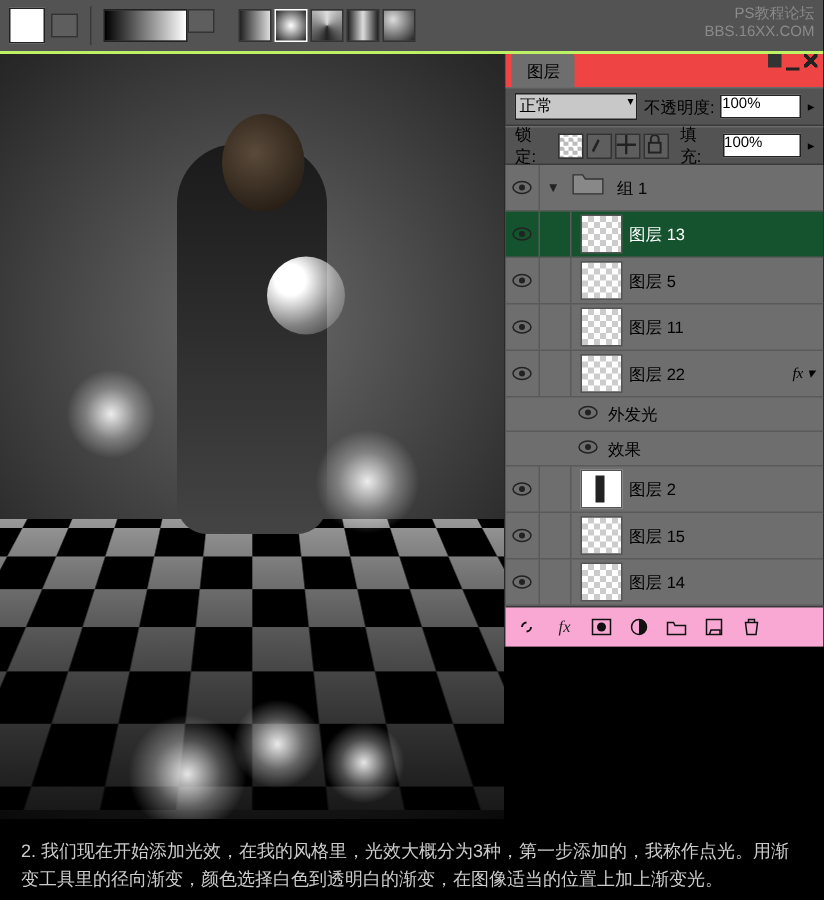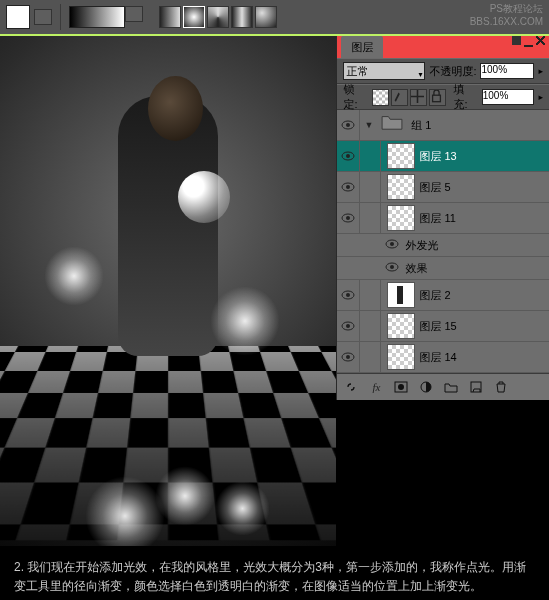--- a/index.html
+++ b/index.html
@@ -30,42 +30,42 @@
   .g2{width:70px;height:70px;left:210px;top:250px;}
   .g3{width:80px;height:80px;left:85px;top:440px;}
   .g4{width:60px;height:60px;left:155px;top:430px;}
   .g5{width:55px;height:55px;left:215px;top:445px;}
   .panel{width:212px;background:#535353;border-left:1px solid #2a2a2a;color:#000;font-size:11px;}
   .panel-tabs{display:flex;height:22px;background:#ef4444;}
   .tab{background:#6e6e6e;padding:4px 10px 3px;border-radius:2px 2px 0 0;margin-left:4px;font-size:11px;}
   .tab-icons{margin-left:auto;display:flex;gap:3px;padding-right:4px;}
   .tab-icons span{width:9px;height:9px;display:block;}
   .row{display:flex;align-items:center;height:24px;padding:0 6px;border-top:1px solid #6a6a6a;border-bottom:1px solid #3a3a3a;gap:4px;}
-  .select{background:#c8c8c8;border:1px solid #222;height:16px;width:76px;font-size:11px;padding:0 2px;display:flex;align-items:flex-end;justify-content:space-between;}
+  .select{background:#c8c8c8;border:1px solid #222;height:16px;width:76px;font-size:11px;padding:0 2px;display:flex;align-items:flex-start;justify-content:space-between;}
   .select .arr{font-size:8px;}
   .pct{background:#fff;border:1px solid #222;width:34px;height:14px;font-size:10px;text-align:left;padding-right:18px;}
   .tri{font-size:9px;color:#000;}
   .lbl{color:#000;}
   .lock-icons{display:flex;gap:2px;}
   .lock-icons span{width:15px;height:15px;border:1px solid #333;background:#5e5e5e;}
   .layers{background:#6e6e6e;}
   .layer-row{display:flex;align-items:center;height:30px;border-bottom:1px solid #5a5a5a;}
   .eye{width:22px;height:30px;display:flex;align-items:center;justify-content:center;border-right:1px solid #5a5a5a;}
   .eye svg{width:14px;height:10px;}
   .thumb{width:26px;height:24px;background:#fff;border:1px solid #555;margin:0 4px 0 6px;position:relative;overflow:hidden;}
   .thumb.checker{background:repeating-conic-gradient(#ccc 0 25%,#fff 0 50%) 0/8px 8px;}
   .thumb.folder{background:none;border:none;}
   .layer-name{flex:1;font-size:11px;}
-  .layer-row.sel{background:#0f766e;color:#fff;}
+  .layer-row.sel{background:#14532d;color:#fff;}
   .layer-row .fx{margin-right:6px;font-style:italic;font-size:10px;font-family:serif;}
   .sub{padding-left:48px;display:flex;align-items:center;height:22px;font-size:11px;border-bottom:1px solid #5a5a5a;}
   .sub .eye-s{width:14px;margin-right:6px;}
   .group-arrow{font-size:9px;margin:0 2px 0 4px;color:#222;}
   .indent{width:20px;height:30px;border-right:1px solid #5a5a5a;}
-  .panel-footer{display:flex;align-items:center;height:26px;background:#737373;border-top:1px solid #3a3a3a;padding:0 4px;gap:5px;}
+  .panel-footer{display:flex;align-items:center;height:26px;background:#f9a8d4;border-top:1px solid #3a3a3a;padding:0 4px;gap:5px;}
   .pf-btn{width:20px;height:18px;display:flex;align-items:center;justify-content:center;color:#222;}
   .caption{color:#ccc;font-size:12px;padding:12px 14px 4px;line-height:1.6;}
   .footer-credit{color:#888;font-size:11px;padding:4px 14px 10px;}
   .folder-svg{width:22px;height:18px;}
 </style>
 </head>
 <body>
 
 <div class="top-bar">
   <div class="sw-group">
@@ -198,20 +198,32 @@
             <div class="eye">
               <svg viewBox="0 0 14 10">
                 <ellipse cx="7" cy="5" rx="6" ry="4" fill="none" stroke="#222"></ellipse>
                 <circle cx="7" cy="5" r="2" fill="#222"></circle>
               </svg>
             </div>
             <div class="indent"></div>
             <div class="thumb checker"></div>
             <span class="layer-name">图层 11</span>
           </div>
+          <div class="layer-row">
+            <div class="eye">
+              <svg viewBox="0 0 14 10">
+                <ellipse cx="7" cy="5" rx="6" ry="4" fill="none" stroke="#222"></ellipse>
+                <circle cx="7" cy="5" r="2" fill="#222"></circle>
+              </svg>
+            </div>
+            <div class="indent"></div>
+            <div class="thumb checker"></div>
+            <span class="layer-name">图层 22</span>
+            <span class="fx">fx ▾</span>
+          </div>
           <div class="sub">
             <span class="eye-s"><svg viewBox="0 0 14 10">
                 <ellipse cx="7" cy="5" rx="6" ry="4" fill="none" stroke="#222"></ellipse>
                 <circle cx="7" cy="5" r="2" fill="#222"></circle>
               </svg></span>
             <span>外发光</span>
           </div>
           <div class="sub">
             <span class="eye-s"><svg viewBox="0 0 14 10">
                 <ellipse cx="7" cy="5" rx="6" ry="4" fill="none" stroke="#222"></ellipse>

